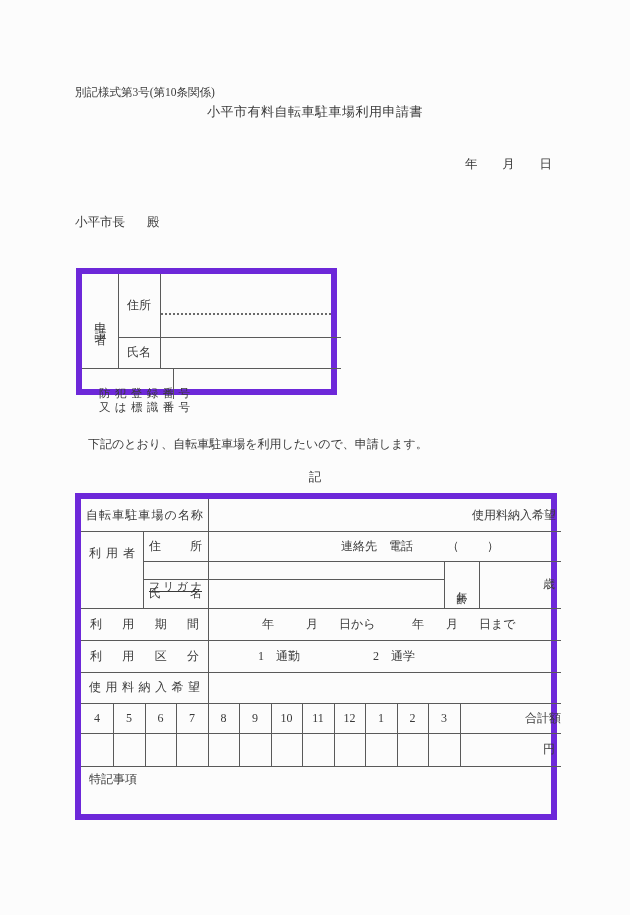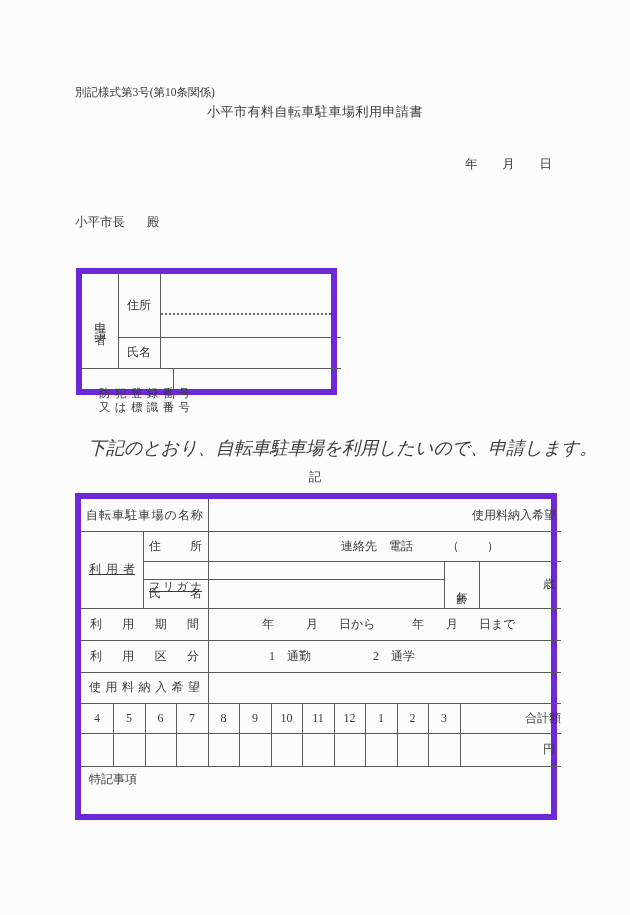--- a/index.html
+++ b/index.html
@@ -54,21 +54,21 @@
     <div class="dotted" style="left:79px; top:39px; width:170px;"></div>
     <div class="cell center" style="left:36px; top:63px; width:42px; height:31px;">氏名</div>
     <div class="cell" style="left:78px; top:63px; width:181px; height:31px;"></div>
     <div class="abs note" style="left:13px; top:95px; width:91px; height:30px; padding:1px 4px 0 4px;margin-top:16px;">
       <span class="just" style="position:static; display:block; line-height:14px;">防犯登録番号</span>
       <span class="just" style="position:static; display:block; line-height:14px;">又は標識番号</span>
     </div>
     <div class="cell" style="left:91px; top:94px; width:168px; height:31px;"></div>
   </div>
 
-  <div class="abs" style="left:88px; top:436px; font-size:18px;font-style:italic;">下記のとおり、自転車駐車場を利用したいので、申請します。</div>
+  <div class="abs" style="left:88px; top:436px; font-size:12px;">下記のとおり、自転車駐車場を利用したいので、申請します。</div>
   <div class="abs" style="left:0; top:469px; width:630px; text-align:center; font-size:12.5px;">記</div>
 
   <div class="tbl" style="left:75px; top:493px; width:482px; height:327px;">
 
     <div class="vl" style="left:127px; top:0; height:267px;"></div>
     <div class="vl" style="left:62px; top:32px; height:77px;"></div>
     <div class="vl" style="left:363px; top:62px; height:47px;"></div>
     <div class="vl" style="left:398px; top:62px; height:47px;"></div>
     <div class="vl" style="left:32px;  top:204px; height:63px;"></div>
     <div class="vl" style="left:64px;  top:204px; height:63px;"></div>
@@ -88,42 +88,42 @@
     <div class="hl" style="left:0; top:109px; width:480px;"></div>
     <div class="hl" style="left:0; top:141px; width:480px;"></div>
     <div class="hl" style="left:0; top:173px; width:480px;"></div>
     <div class="hl" style="left:0; top:204px; width:480px;"></div>
     <div class="hl" style="left:0; top:234px; width:480px;"></div>
     <div class="hl" style="left:0; top:267px; width:480px;"></div>
 
     <div class="just" style="left:0; top:0; width:127px; height:32px; line-height:32px; padding:0 5px;">自転車駐車場の名称</div>
     <div class="cell right" style="left:127px; top:0; width:353px; height:32px; padding-right:5px;">使用料納入希望</div>
 
-    <div class="just" style="left:0; top:32px; width:62px; height:77px; line-height:77px; padding:0 8px;text-decoration:underline;">利用者</div>
+    <div class="just" style="left:0; top:16px; width:62px; height:77px; line-height:77px; padding:0 8px;">利用者</div>
     <div class="just" style="left:62px; top:32px; width:65px; height:30px; line-height:30px; padding:0 6px;">住所</div>
     <div class="abs" style="left:260px; top:32px; height:30px; line-height:30px;">連絡先　電話</div>
     <div class="abs" style="left:366px; top:32px; height:30px; line-height:30px;">（</div>
     <div class="abs" style="left:406px; top:32px; height:30px; line-height:30px;">）</div>
     <div class="just small" style="left:62px; top:62px; width:65px; height:18px; line-height:18px; padding:16px 6px;text-decoration:underline;">フリガナ</div>
     <div class="cell" style="left:127px; top:62px; width:236px; height:18px;"></div>
     <div class="just" style="left:62px; top:80px; width:65px; height:29px; line-height:29px; padding:0 6px;">氏名</div>
     <div class="cell" style="left:127px; top:80px; width:236px; height:29px;"></div>
     <div class="cell center vert small" style="left:363px; top:62px; width:35px; height:47px; letter-spacing:2px;">年齢</div>
     <div class="cell right" style="left:398px; top:62px; width:82px; height:47px; padding-right:6px;">歳</div>
 
     <div class="just" style="left:0; top:109px; width:127px; height:32px; line-height:32px; padding:0 9px;">利用期間</div>
     <div class="abs" style="left:181px; top:109px; height:32px; line-height:32px;">年</div>
     <div class="abs" style="left:225px; top:109px; height:32px; line-height:32px;">月</div>
     <div class="abs" style="left:258px; top:109px; height:32px; line-height:32px;">日から</div>
     <div class="abs" style="left:331px; top:109px; height:32px; line-height:32px;">年</div>
     <div class="abs" style="left:365px; top:109px; height:32px; line-height:32px;">月</div>
     <div class="abs" style="left:398px; top:109px; height:32px; line-height:32px;">日まで</div>
 
     <div class="just" style="left:0; top:141px; width:127px; height:32px; line-height:32px; padding:0 9px;">利用区分</div>
-    <div class="abs" style="left:188px; top:141px; height:32px; line-height:32px;">1　通勤</div>
+    <div class="abs" style="left:177px; top:141px; height:32px; line-height:32px;">1　通勤</div>
     <div class="abs" style="left:292px; top:141px; height:32px; line-height:32px;">2　通学</div>
 
     <div class="just" style="left:0; top:173px; width:127px; height:31px; line-height:31px; padding:0 8px;">使用料納入希望</div>
 
     <div class="abs" style="left:0;   top:204px; width:32px; height:30px; line-height:30px; text-align:center;">4</div>
     <div class="abs" style="left:32px;  top:204px; width:32px; height:30px; line-height:30px; text-align:center;">5</div>
     <div class="abs" style="left:64px;  top:204px; width:31px; height:30px; line-height:30px; text-align:center;">6</div>
     <div class="abs" style="left:95px;  top:204px; width:32px; height:30px; line-height:30px; text-align:center;">7</div>
     <div class="abs" style="left:127px; top:204px; width:31px; height:30px; line-height:30px; text-align:center;">8</div>
     <div class="abs" style="left:158px; top:204px; width:32px; height:30px; line-height:30px; text-align:center;">9</div>

